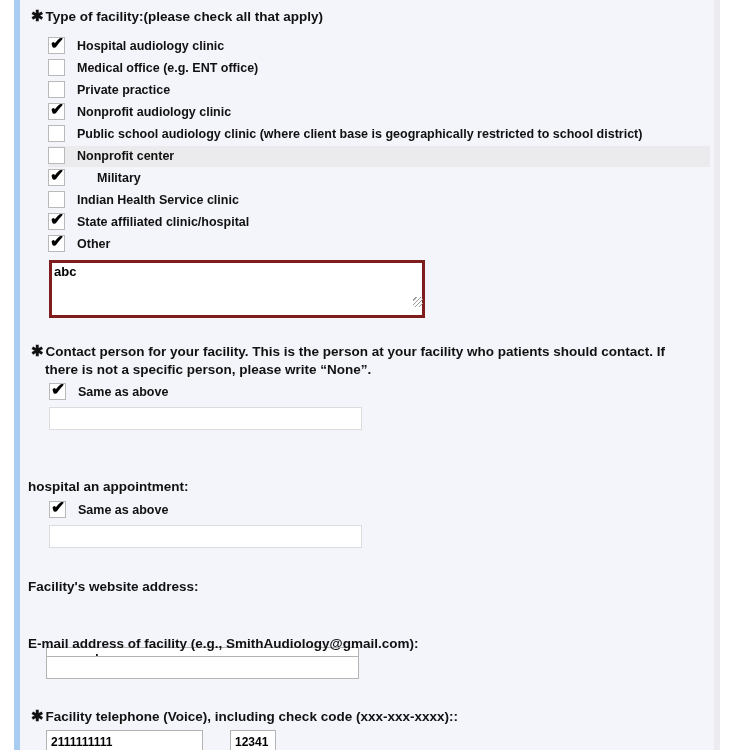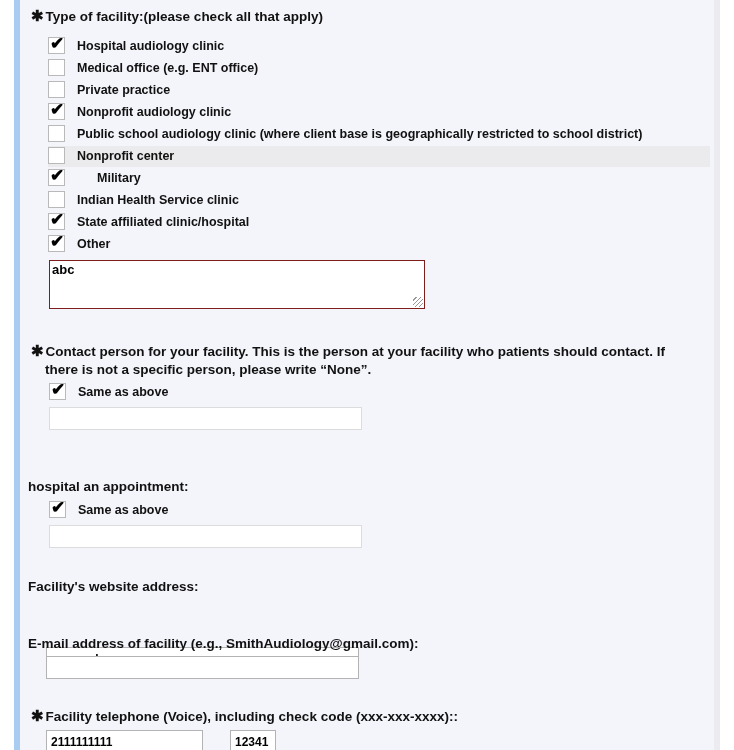--- a/index.html
+++ b/index.html
@@ -8,21 +8,21 @@
   .panel { position:absolute; left:20px; top:0; width:694px; height:750px; background:#f4f5fb; }
   .rightbar { position:absolute; left:714px; top:0; width:6px; height:750px; background:#ececf0; }
   .abs { position:absolute; }
   .qlabel { font-size:13.5px; font-weight:bold; line-height:18px; }
   .ast { font-size:15px; font-weight:bold; margin-right:2px; }
   .cb { position:absolute; width:17px; height:17px; background:#fff; border:1px solid #b9b9b9; box-sizing:border-box; }
   .cb .tick { position:absolute; left:1px; top:-4px; font-size:17px; font-weight:bold; color:#000; line-height:20px; }
   .optlabel { position:absolute; font-size:12.5px; font-weight:bold; line-height:16px; white-space:nowrap; }
   .hl { position:absolute; left:48px; top:146px; width:662px; height:21px; background:#ebebed; }
   textarea, input { font-family:"Liberation Sans", sans-serif; }
-  .ta { position:absolute; left:49px; top:260px; width:376px; height:49px; border:1px solid #7f1d1d; background:#fff; box-sizing:border-box; font-size:13px; font-weight:bold; padding:1px 2px; resize:none; }
+  .ta { position:absolute; left:49px; top:260px; width:376px; height:58px; border:3px solid #7f1d1d; background:#fff; box-sizing:border-box; font-size:13px; font-weight:bold; padding:1px 2px; resize:none; }
   .grip { position:absolute; left:413px; top:297px; width:10px; height:10px; background:repeating-linear-gradient(135deg, transparent 0 2px, #999 2px 3px); }
   .txt { position:absolute; background:#fff; box-sizing:border-box; font-size:12px; font-weight:bold; padding:0 4px; }
   .soft { border:1px solid #dcdcdc; }
   .hard { border:1px solid #b3b3b3; }
 </style>
 </head>
 <body>
 
 <div class="bluebar"></div>
 <div class="panel"></div>

